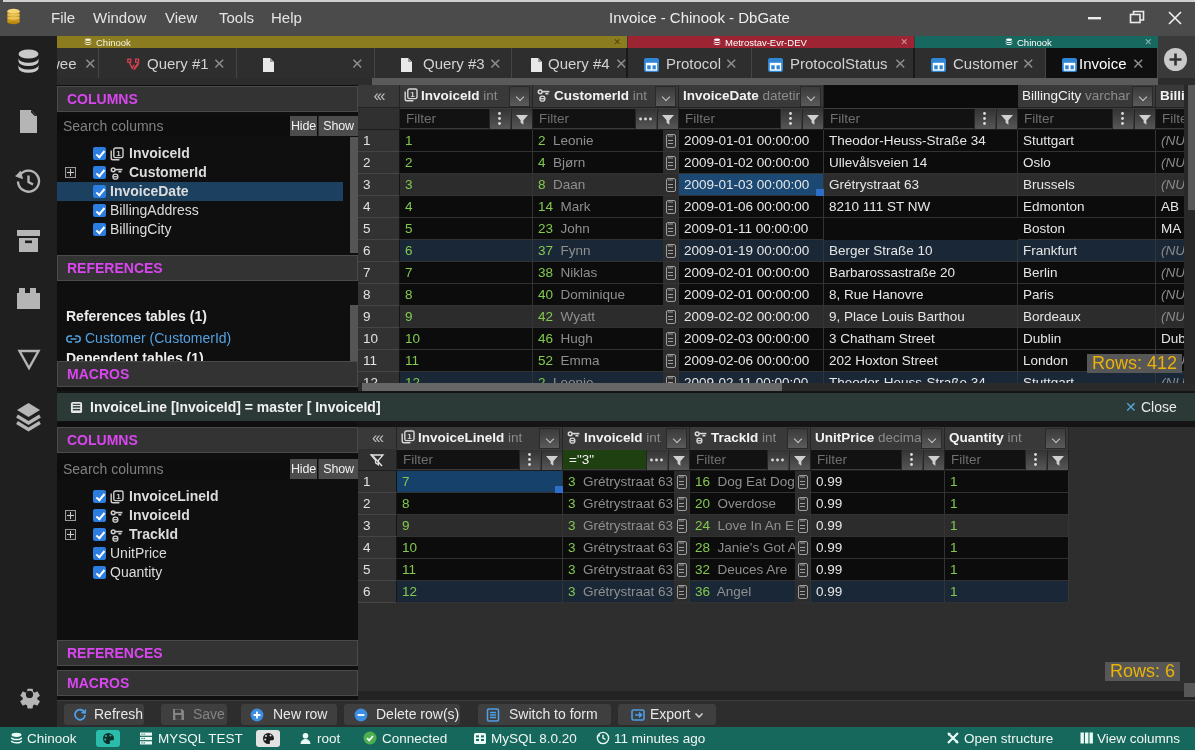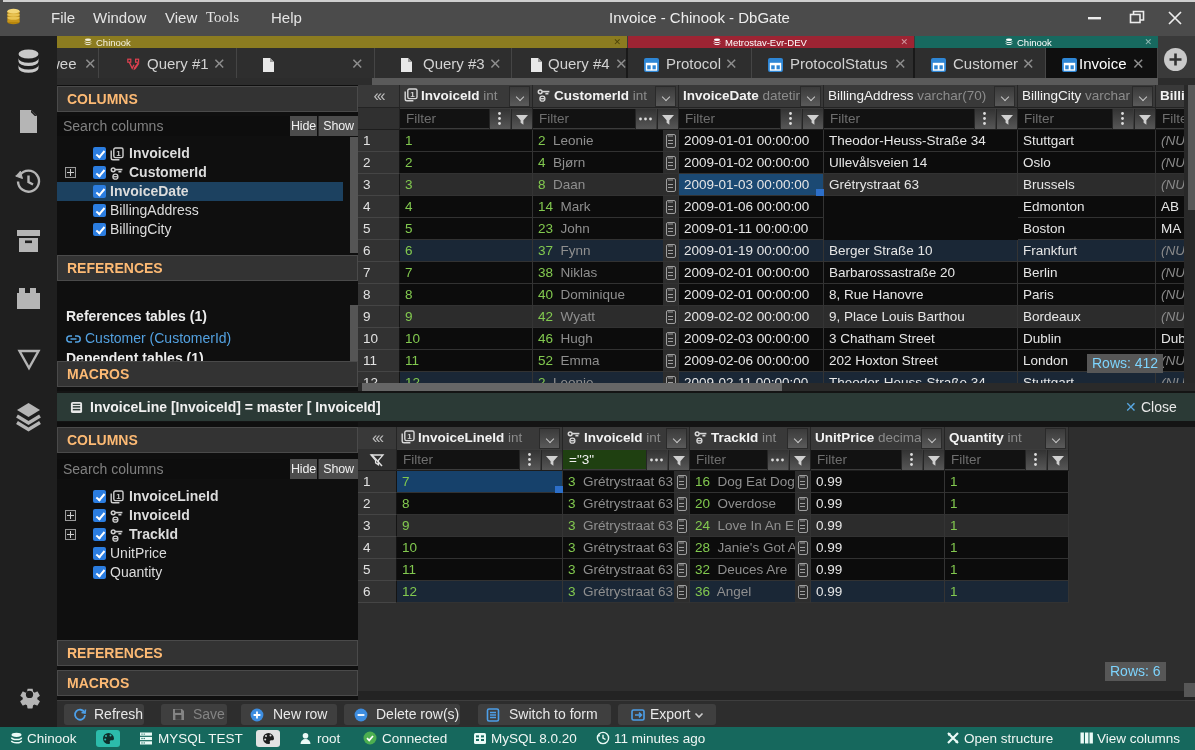--- a/index.html
+++ b/index.html
@@ -24,21 +24,21 @@
 #tabscroll { top:42px; height:7px; left:0; width:1138px; background:#2c2c2c; }
 #tabthumb { top:0; height:7px; background:#5a5a5a; }
 
 
 #sidebar { left:0; top:36px; width:57px; height:714px; background:#1f1f1f; }
 .sbicon { left:17px; }
 
 
 .panel-hdr { left:57px; width:301px; height:26px; background:#333;
   border:1px solid #4a4a4a;
-  color:#fdba74; font-weight:bold; font-size:14px; line-height:24px; padding-left:9px; }
+  color:#d946ef; font-weight:bold; font-size:14px; line-height:24px; padding-left:9px; }
 .search { background:#0d0d0d; color:#808080; font-size:14px; line-height:20px; padding-left:6px; height:20px; }
 .hsbtn { background:#4c4c4c; color:#f0f0f0; font-size:12.5px; letter-spacing:-0.2px; text-align:center; line-height:20px; height:20px; }
 .treerow { left:57px; width:295px; height:19px; font-size:14px; color:#dcdcdc; line-height:19px; }
 .cb { position:absolute; width:13px; height:13px; top:3px; background:#2b7de0; border-radius:2px; }
 .cb:after { content:""; position:absolute; left:4.5px; top:1.5px; width:3px; height:7px;
   border:solid #fff; border-width:0 2px 2px 0; transform:rotate(40deg); }
 .expander { position:absolute; width:11px; height:11px; top:4px; border:1px solid #9a9a9a; background:#1a1a1a; }
 .expander:before { content:""; position:absolute; left:1px; top:4px; width:7px; height:1px; background:#cfcfcf; }
 .expander:after { content:""; position:absolute; left:4px; top:1px; width:1px; height:7px; background:#cfcfcf; }
 .b { font-weight:bold; }
@@ -62,21 +62,21 @@
 .k4{left:466px;width:194px} .k5{left:660px;width:138px} .k6{left:798px;width:28px;border-right:none}
 .m0{left:0;width:39px} .m1{left:39px;width:166px} .m2{left:205px;width:127px} .m3{left:332px;width:121px}
 .m4{left:453px;width:134px} .m5{left:587px;width:124px}
 .rn { background:#323232; color:#e2e2e2; border-bottom-color:#454545 !important; border-right-color:#141414 !important; }
 .g { color:#82c94f; }
 .lk { color:#8f8f8f; }
 .nul { color:#8a8a8a; font-style:italic; }
 .docic { position:absolute; top:0; width:15px; height:21px; background:#2d2d2d; }
 .docic:before { content:""; position:absolute; left:2.5px; top:3.5px; width:8px; height:12px; border:1.2px solid #9e9e9e; border-radius:2px; }
 .docic:after { content:""; position:absolute; left:5px; top:10px; width:5px; height:1.4px; background:#9e9e9e; box-shadow:0 3px 0 #9e9e9e, 0 -4.5px 0 #9e9e9e; }
-.badge { background:#575757; color:#7dd3fc; font-size:14px; line-height:19px; height:19px; padding:0 5px; }
+.badge { background:#575757; color:#eab308; font-size:18px; line-height:19px; height:19px; padding:0 5px; }
 
 
 #toolbar { left:57px; top:700px; width:1138px; height:27px; background:#2d2d2d; border-top:1px solid #3e3e3e; }
 .tbtn { position:absolute; top:3px; height:21px; background:#3f3f3f; border-radius:3px;
   color:#e8e8e8; font-size:14px; line-height:21px; }
 #statusbar { left:0; top:727px; width:1195px; height:23px; background:#16685d; color:#f0f6f4; font-size:13.5px; }
 .st { position:absolute; top:3px; line-height:17px; }
 </style>
 </head>
 <body>
@@ -88,21 +88,21 @@
       <rect x="2" y="13" width="18" height="7" fill="#c9971c"></rect>
       <ellipse cx="11" cy="13.5" rx="9" ry="3.4" fill="#e8c252"></ellipse>
       <rect x="2" y="9" width="18" height="3.4" fill="#c9971c"></rect>
       <ellipse cx="11" cy="9" rx="9" ry="3.4" fill="#e8c252"></ellipse>
       <rect x="2" y="4" width="18" height="3.6" fill="#c9971c"></rect>
       <ellipse cx="11" cy="4.2" rx="9" ry="3.4" fill="#f3d678"></ellipse>
     </svg>
     <div class="abs menu" style="left:51px;">File</div>
     <div class="abs menu" style="left:93px;">Window</div>
     <div class="abs menu" style="left:165px;">View</div>
-    <div class="abs menu" style="left:206px;font-family:Liberation Serif, serif;">Tools</div>
+    <div class="abs menu" style="left:219px;">Tools</div>
     <div class="abs menu" style="left:271px;">Help</div>
     <div class="abs" id="wintitle">Invoice - Chinook - DbGate</div>
     <svg class="abs" style="left:1086px;top:8px;" width="100" height="20" viewBox="0 0 100 20">
       <rect x="2" y="9" width="13" height="2.4" fill="#ececec"></rect>
       <rect x="44.5" y="6.5" width="9.5" height="8" fill="none" stroke="#ececec" stroke-width="1.6"></rect>
       <path d="M47.5 6.5 L47.5 3.5 L57.5 3.5 L57.5 12 L54 12" fill="none" stroke="#ececec" stroke-width="1.6"></path>
       <path d="M83 4 L95 16 M95 4 L83 16" stroke="#ececec" stroke-width="1.7"></path>
     </svg>
   </div>
   <div class="abs" id="tabzone">
@@ -320,21 +320,20 @@
           <text x="6.2" y="9.3" fill="#d8d8d8" font-size="8" font-weight="bold" font-family="Liberation Sans">1</text>
         </svg><b>InvoiceId</b> <span class="ty">int</span><span class="chev" style="right:2px;"></span></div>
     <div class="gh k2"><svg width="14" height="14" viewBox="0 0 14 14">
           <circle cx="3.2" cy="3.8" r="1.9" fill="none" stroke="#d8d8d8" stroke-width="1.5"></circle>
           <path d="M5.2 3.6 H12.4" stroke="#d8d8d8" stroke-width="1.6"></path>
           <path d="M8.4 5.7 H11.4" stroke="#d8d8d8" stroke-width="1.6"></path>
           <circle cx="5.4" cy="10.7" r="2.5" fill="none" stroke="#d8d8d8" stroke-width="1.3"></circle>
           <path d="M3.2 10.7 H7.6" stroke="#d8d8d8" stroke-width="1.3"></path>
         </svg><b>CustomerId</b> <span class="ty">int</span><span class="chev" style="right:2px;"></span></div>
     <div class="gh k3"><b>InvoiceDate</b> <span class="ty">datetim</span><span class="chev" style="right:2px;"></span></div>
-    <div class="gh k4">BillingAddress <span class="ty">varchar(70)</span><span class="chev" style="right:2px;"></span></div>
     <div class="gh k5">BillingCity <span class="ty">varchar</span><span class="chev" style="right:2px;"></span></div>
     <div class="gh k6"><b>Billi</b></div>
     <div class="fc abs k0" style="top:23px;background:#303030;"></div>
     <div class="fc abs k1" style="top:23px;">
         <div class="fin" style="width:90px;">Filter</div>
         <span class="fbtn" style="right:22px;"><svg width="19" height="20" viewBox="0 0 19 20">
             <circle cx="9.5" cy="4.5" r="1.4" fill="#dcdcdc"></circle>
             <circle cx="9.5" cy="9.5" r="1.4" fill="#dcdcdc"></circle>
             <circle cx="9.5" cy="14.5" r="1.4" fill="#dcdcdc"></circle>
           </svg></span>
@@ -415,20 +414,21 @@
         <div class="abs" style="left:458px;top:15px;width:8px;height:7px;background:#2d6fc9;"></div>
         <div class="cell k4">Grétrystraat 63</div>
         <div class="cell k5">Brussels</div>
         <div class="cell k6" style="border-right:none;"><span class="nul">(NULL)</span></div>
       </div>
     <div class="abs rw" style="top:111px;">
         <div class="cell rn k0">4</div>
         <div class="cell k1"><span class="g">4</span></div>
         <div class="cell k2"><span class="g">14</span>&nbsp; <span class="lk">Mark</span><span class="docic" style="left:130px;"></span></div>
         <div class="cell k3">2009-01-06 00:00:00</div>
+        <div class="cell k4">8210 111 ST NW</div>
         <div class="cell k5">Edmonton</div>
         <div class="cell k6" style="border-right:none;"><span class="">AB</span></div>
       </div>
     <div class="abs rw" style="top:133px;">
         <div class="cell rn k0">5</div>
         <div class="cell k1"><span class="g">5</span></div>
         <div class="cell k2"><span class="g">23</span>&nbsp; <span class="lk">John</span><span class="docic" style="left:130px;"></span></div>
         <div class="cell k3">2009-01-11 00:00:00</div>
         <div class="cell k5">Boston</div>
         <div class="cell k6" style="border-right:none;"><span class="">MA</span></div>

